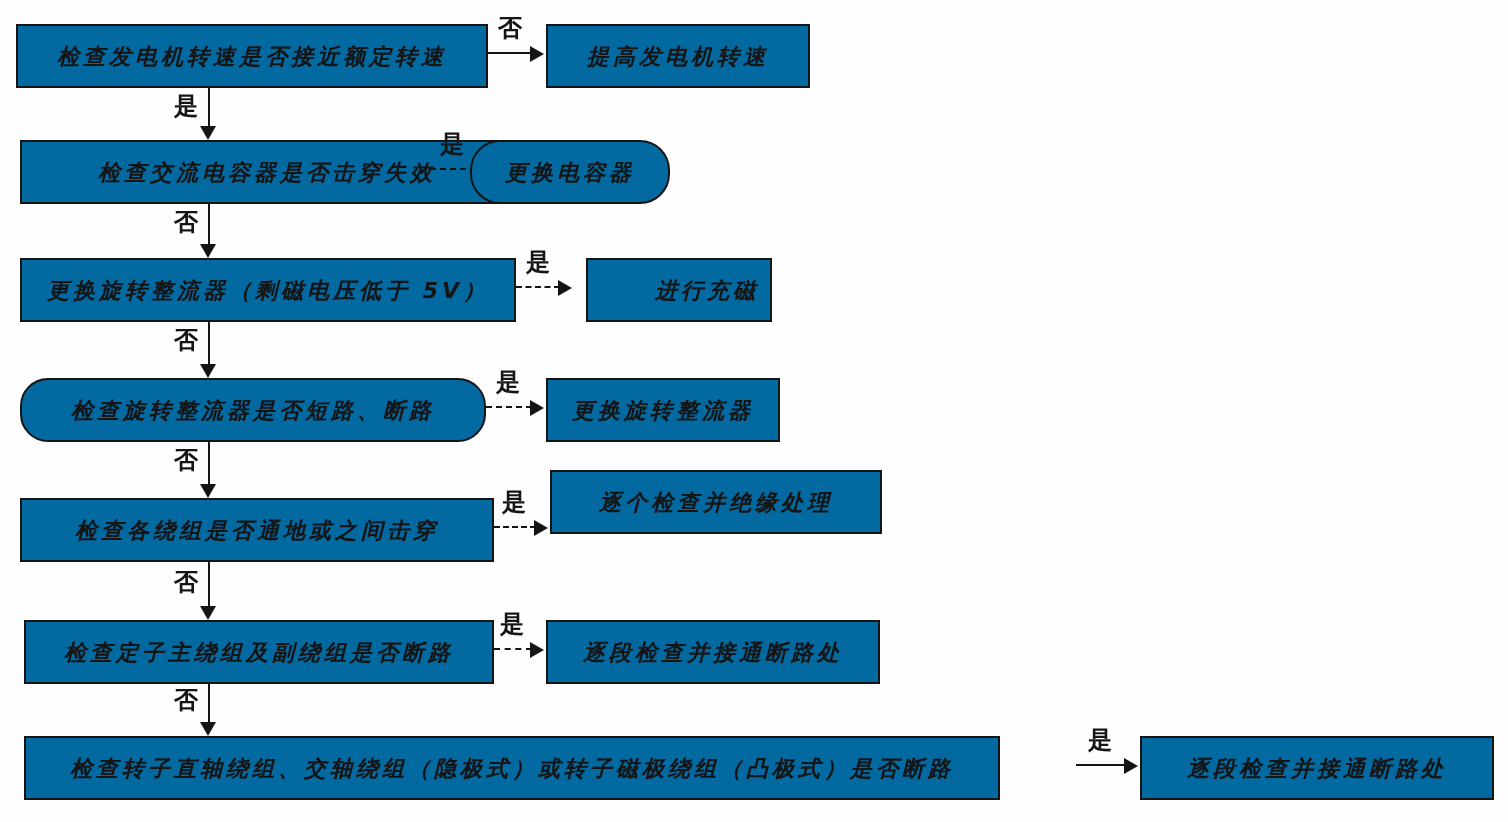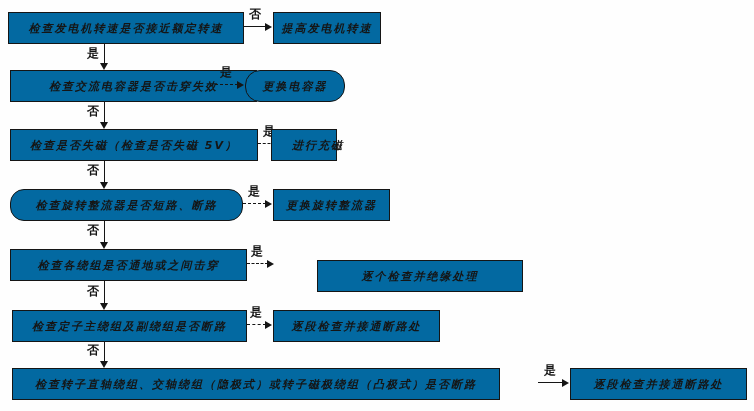--- a/index.html
+++ b/index.html
@@ -64,57 +64,57 @@
 </style>
 </head>
 <body>
 
 <div class="canvas">
 
   <div class="node" style="left:8px; top:12px; width:236px;">检查发电机转速是否接近额定转速</div>
   <div class="hline" style="left:244px; top:26px; width:22px;"></div>
   <div class="harrow" style="left:265px; top:23px;"></div>
   <div class="lbl" style="left:246px; top:8px;">否</div>
-  <div class="node" style="left:273px; top:12px; width:108px;">提高发电机转速</div>
+  <div class="node" style="left:273px; top:12px; width:132px;">提高发电机转速</div>
   <div class="vline" style="left:104px; top:44px; height:20px;"></div>
   <div class="varrow" style="left:100px; top:63px;"></div>
   <div class="lbl" style="left:84px; top:47px;">是</div>
 
   <div class="node" style="left:10px; top:70px; width:247px;">检查交流电容器是否击穿失效</div>
   <div class="hline dashed" style="left:215px; top:84px; width:23px;"></div>
   <div class="harrow" style="left:237px; top:81px;"></div>
   <div class="lbl" style="left:217px; top:66px;">是</div>
-  <div class="node" style="left:245px; top:70px; width:100px;border-radius:15px;">更换电容器</div>
+  <div class="node" style="left:235px; top:70px; width:100px;border-radius:15px;">更换电容器</div>
   <div class="vline" style="left:104px; top:102px; height:20px;"></div>
   <div class="varrow" style="left:100px; top:122px;"></div>
   <div class="lbl" style="left:84px; top:105px;">否</div>
 
-  <div class="node" style="left:10px; top:129px; width:248px;">检查是否失磁（检查是否失磁 5V）</div>
+  <div class="node" style="left:10px; top:129px; width:248px;">更换旋转整流器（剩磁电压低于 5V）</div>
   <div class="hline dashed" style="left:258px; top:143px; width:22px;"></div>
   <div class="harrow" style="left:279px; top:140px;"></div>
   <div class="lbl" style="left:260px; top:125px;">是</div>
-  <div class="node" style="left:271px; top:129px; width:66px;padding-left:28px;">进行充磁</div>
+  <div class="node" style="left:293px; top:129px; width:93px;padding-left:28px;">进行充磁</div>
   <div class="vline" style="left:104px; top:161px; height:21px;"></div>
   <div class="varrow" style="left:100px; top:182px;"></div>
   <div class="lbl" style="left:84px; top:164px;">否</div>
 
   <div class="node" style="left:10px; top:189px; width:233px;border-radius:14px;">检查旋转整流器是否短路、断路</div>
   <div class="hline dashed" style="left:243px; top:203px; width:23px;"></div>
   <div class="harrow" style="left:265px; top:200px;"></div>
   <div class="lbl" style="left:245px; top:185px;">是</div>
   <div class="node" style="left:273px; top:189px; width:117px;">更换旋转整流器</div>
   <div class="vline" style="left:104px; top:221px; height:21px;"></div>
   <div class="varrow" style="left:100px; top:242px;"></div>
   <div class="lbl" style="left:84px; top:224px;">否</div>
 
   <div class="node" style="left:10px; top:249px; width:237px;">检查各绕组是否通地或之间击穿</div>
   <div class="hline dashed" style="left:247px; top:263px; width:21px;"></div>
   <div class="harrow" style="left:267px; top:260px;"></div>
   <div class="lbl" style="left:248px; top:245px;">是</div>
-  <div class="node" style="left:275px; top:260px; width:206px;margin-left:42px;">逐个检查并绝缘处理</div>
+  <div class="node" style="left:275px; top:235px; width:166px;">逐个检查并绝缘处理</div>
   <div class="vline" style="left:104px; top:281px; height:22px;"></div>
   <div class="varrow" style="left:100px; top:303px;"></div>
   <div class="lbl" style="left:84px; top:285px;">否</div>
 
   <div class="node" style="left:12px; top:310px; width:235px;">检查定子主绕组及副绕组是否断路</div>
   <div class="hline dashed" style="left:247px; top:324px; width:19px;"></div>
   <div class="harrow" style="left:265px; top:321px;"></div>
   <div class="lbl" style="left:247px; top:306px;">是</div>
   <div class="node" style="left:273px; top:310px; width:167px;">逐段检查并接通断路处</div>
   <div class="vline" style="left:104px; top:342px; height:19px;"></div>

